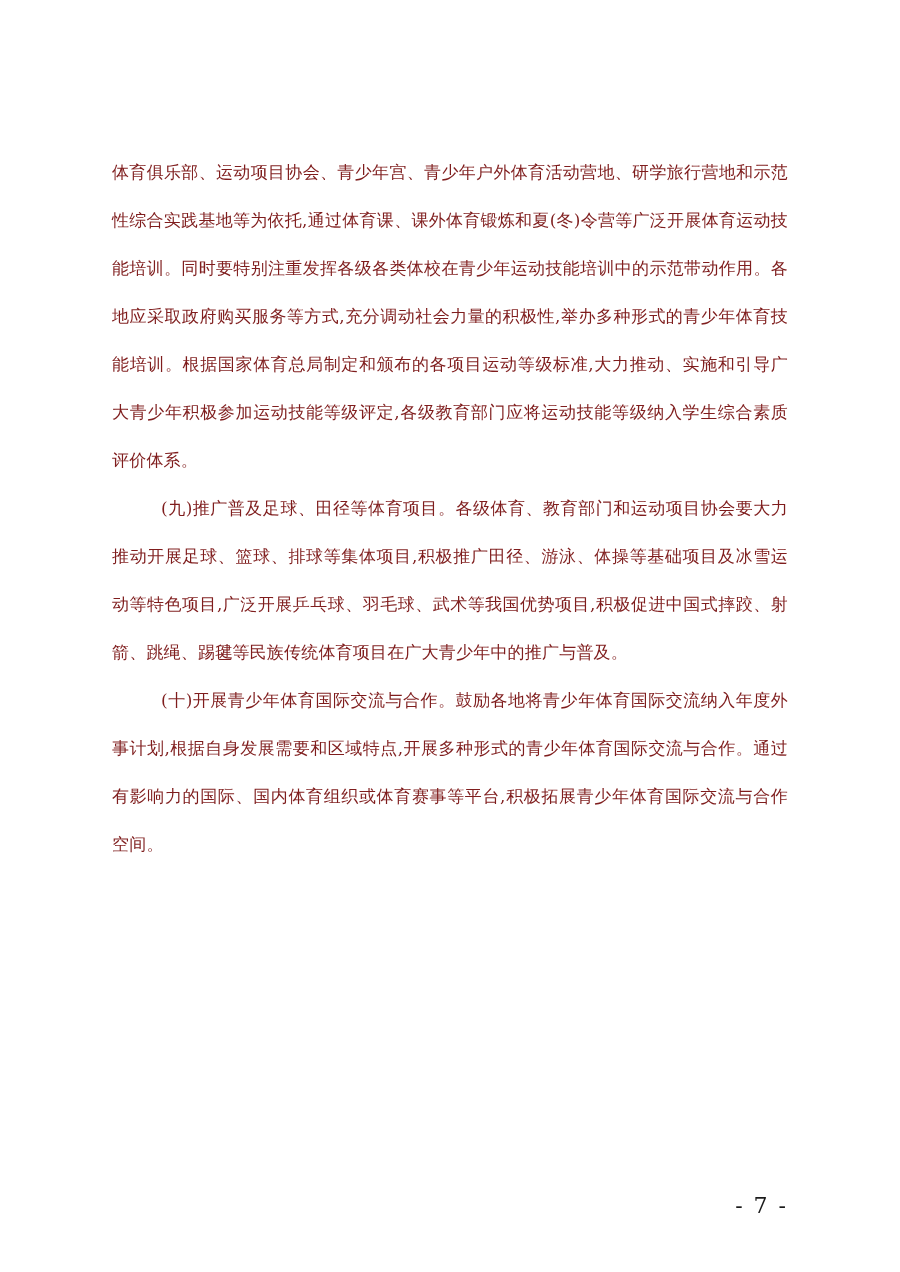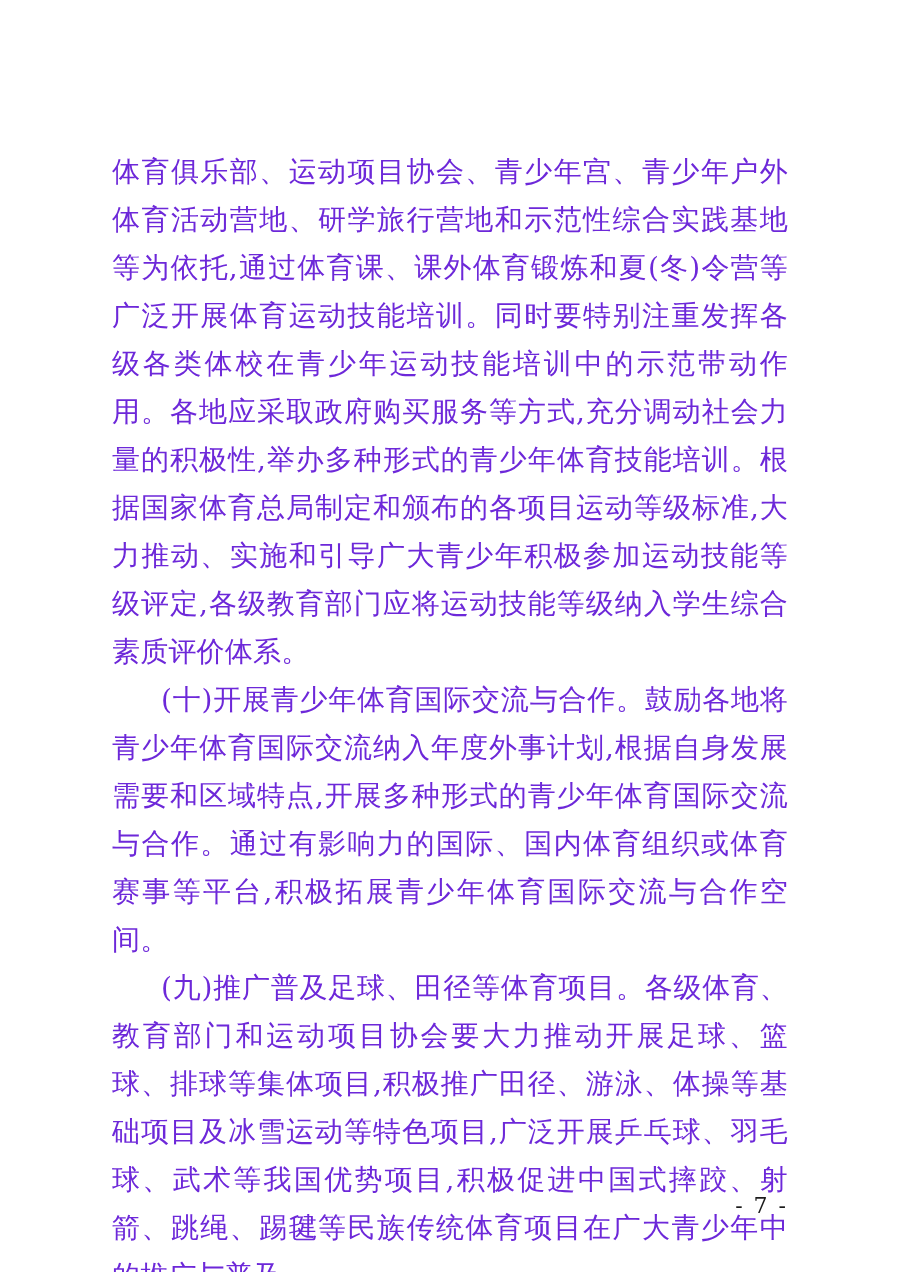--- a/index.html
+++ b/index.html
@@ -16,23 +16,23 @@
     overflow: hidden;
   }
   .content {
     position: absolute;
     left: 112px;
     top: 148px;
     width: 676px;
   }
   .para {
     font-family: "DejaVu Serif", "Liberation Serif", serif;
-    font-size: 28px;
+    font-size: 17px;
     line-height: 48px;
-    color: #6d28d9;
+    color: #7f1d1d;
     text-align: justify;
     text-justify: inter-ideograph;
     letter-spacing: 0.2px;
     margin: 0;
     white-space: pre-wrap;
   }
   .para + .para {
     margin-top: 0px;
   }
   .indent {
@@ -47,17 +47,17 @@
     color: #1a1a1a;
     letter-spacing: 2px;
   }
 </style>
 </head>
 <body>
 
 <div class="page">
   <div class="content">
     <p class="para">体育俱乐部、运动项目协会、青少年宫、青少年户外体育活动营地、研学旅行营地和示范性综合实践基地等为依托,通过体育课、课外体育锻炼和夏(冬)令营等广泛开展体育运动技能培训。同时要特别注重发挥各级各类体校在青少年运动技能培训中的示范带动作用。各地应采取政府购买服务等方式,充分调动社会力量的积极性,举办多种形式的青少年体育技能培训。根据国家体育总局制定和颁布的各项目运动等级标准,大力推动、实施和引导广大青少年积极参加运动技能等级评定,各级教育部门应将运动技能等级纳入学生综合素质评价体系。</p>
+    <p class="para indent">(九)推广普及足球、田径等体育项目。各级体育、教育部门和运动项目协会要大力推动开展足球、篮球、排球等集体项目,积极推广田径、游泳、体操等基础项目及冰雪运动等特色项目,广泛开展乒乓球、羽毛球、武术等我国优势项目,积极促进中国式摔跤、射箭、跳绳、踢毽等民族传统体育项目在广大青少年中的推广与普及。</p>
     <p class="para indent">(十)开展青少年体育国际交流与合作。鼓励各地将青少年体育国际交流纳入年度外事计划,根据自身发展需要和区域特点,开展多种形式的青少年体育国际交流与合作。通过有影响力的国际、国内体育组织或体育赛事等平台,积极拓展青少年体育国际交流与合作空间。</p>
-    <p class="para indent">(九)推广普及足球、田径等体育项目。各级体育、教育部门和运动项目协会要大力推动开展足球、篮球、排球等集体项目,积极推广田径、游泳、体操等基础项目及冰雪运动等特色项目,广泛开展乒乓球、羽毛球、武术等我国优势项目,积极促进中国式摔跤、射箭、跳绳、踢毽等民族传统体育项目在广大青少年中的推广与普及。</p>
   </div>
   <div class="page-number">- 7 -</div>
 </div>
 
 </body></html>

